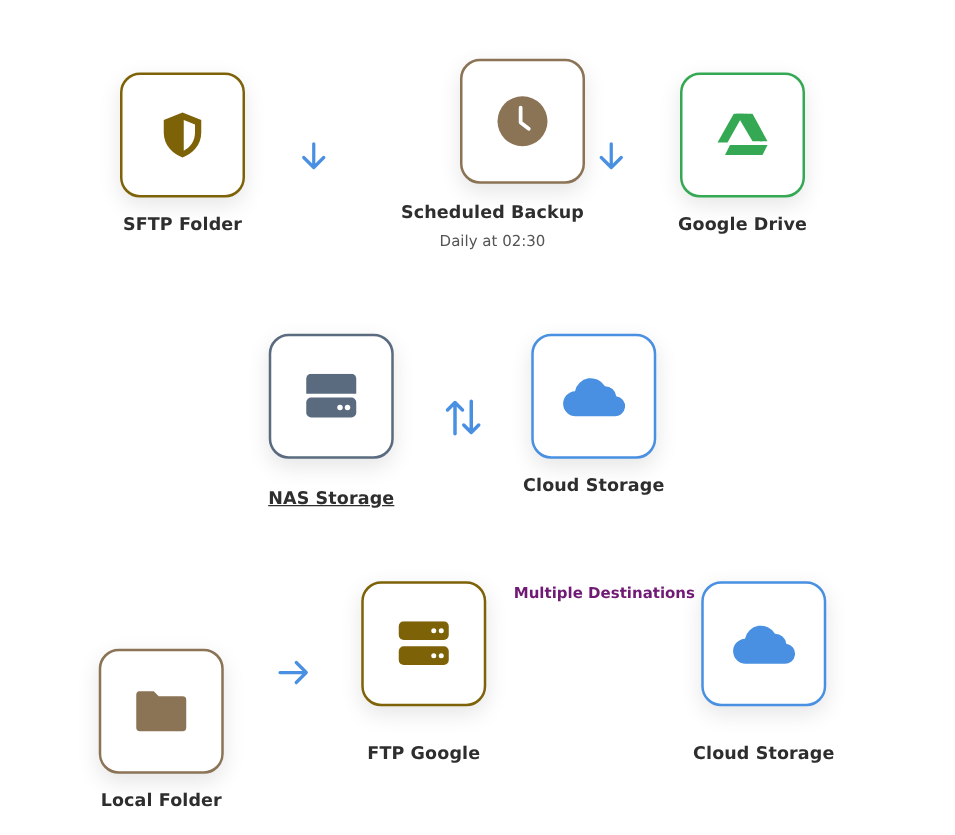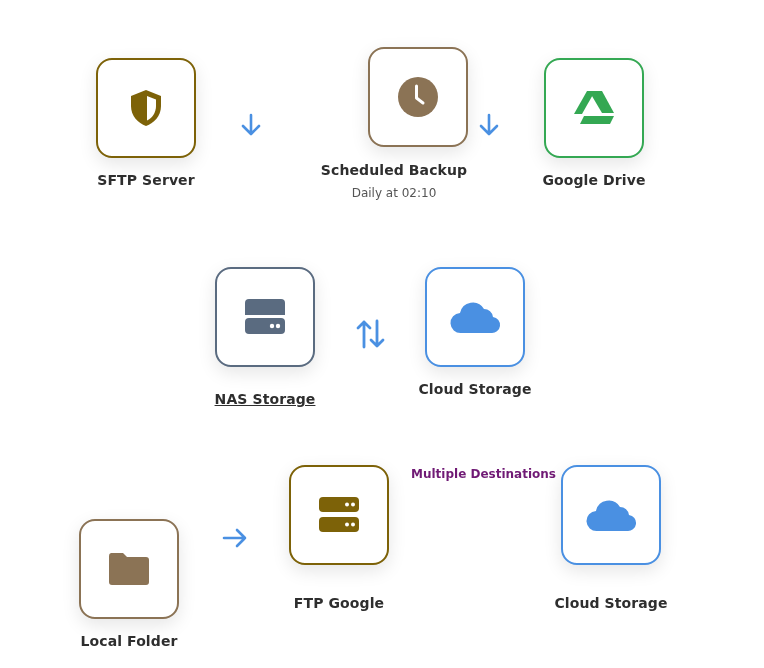--- a/index.html
+++ b/index.html
@@ -18,36 +18,36 @@
 </head>
 <body>
 
 <div class="node" style="left:96px; top:58px;">
   <div class="box" style="border-color:#7d6208;">
     <svg width="38" height="40" viewBox="0 0 38 40">
       <path d="M19 2 L34 8 V18 C34 28 27 35 19 38 C11 35 4 28 4 18 V8 Z" fill="#7d6208"></path>
       <path d="M20 8 L29 11.5 V18 C29 25 25 30 20 32.5 Z" fill="#ffffff"></path>
     </svg>
   </div>
-  <div class="label" style="top:114px;">SFTP Server</div>
+  <div class="label" style="top:114px;">SFTP Folder</div>
 </div>
 
 <svg class="arrow" style="left:240px; top:113px;" width="22" height="24" viewBox="0 0 22 24">
   <path d="M11 2 V20 M3 13 L11 21 L19 13" stroke="#4a90e2" stroke-width="2.6" fill="none" stroke-linecap="round" stroke-linejoin="round"></path>
 </svg>
 
 <div class="node" style="left:320px; top:47px;padding-left:48px;">
   <div class="box" style="border-color:#8b7355;">
     <svg width="42" height="42" viewBox="0 0 42 42">
       <circle cx="21" cy="21" r="20" fill="#8b7355"></circle>
       <path d="M19.5 10 V22 L26 27" stroke="#ffffff" stroke-width="3" fill="none" stroke-linecap="round" stroke-linejoin="round"></path>
     </svg>
   </div>
   <div class="label" style="top:115px;">Scheduled Backup</div>
-  <div class="sub" style="top:139px;">Daily at 02:10</div>
+  <div class="sub" style="top:139px;">Daily at 02:30</div>
 </div>
 
 <svg class="arrow" style="left:478px; top:113px;" width="22" height="24" viewBox="0 0 22 24">
   <path d="M11 2 V20 M3 13 L11 21 L19 13" stroke="#4a90e2" stroke-width="2.6" fill="none" stroke-linecap="round" stroke-linejoin="round"></path>
 </svg>
 
 <div class="node" style="left:544px; top:58px;border-radius:22px;">
   <div class="box" style="border-color:#34a853;">
     <svg width="42" height="36" viewBox="0 0 42 36">
       <polygon points="14,1 22,1 9,24 1,24" fill="#34a853"></polygon>

